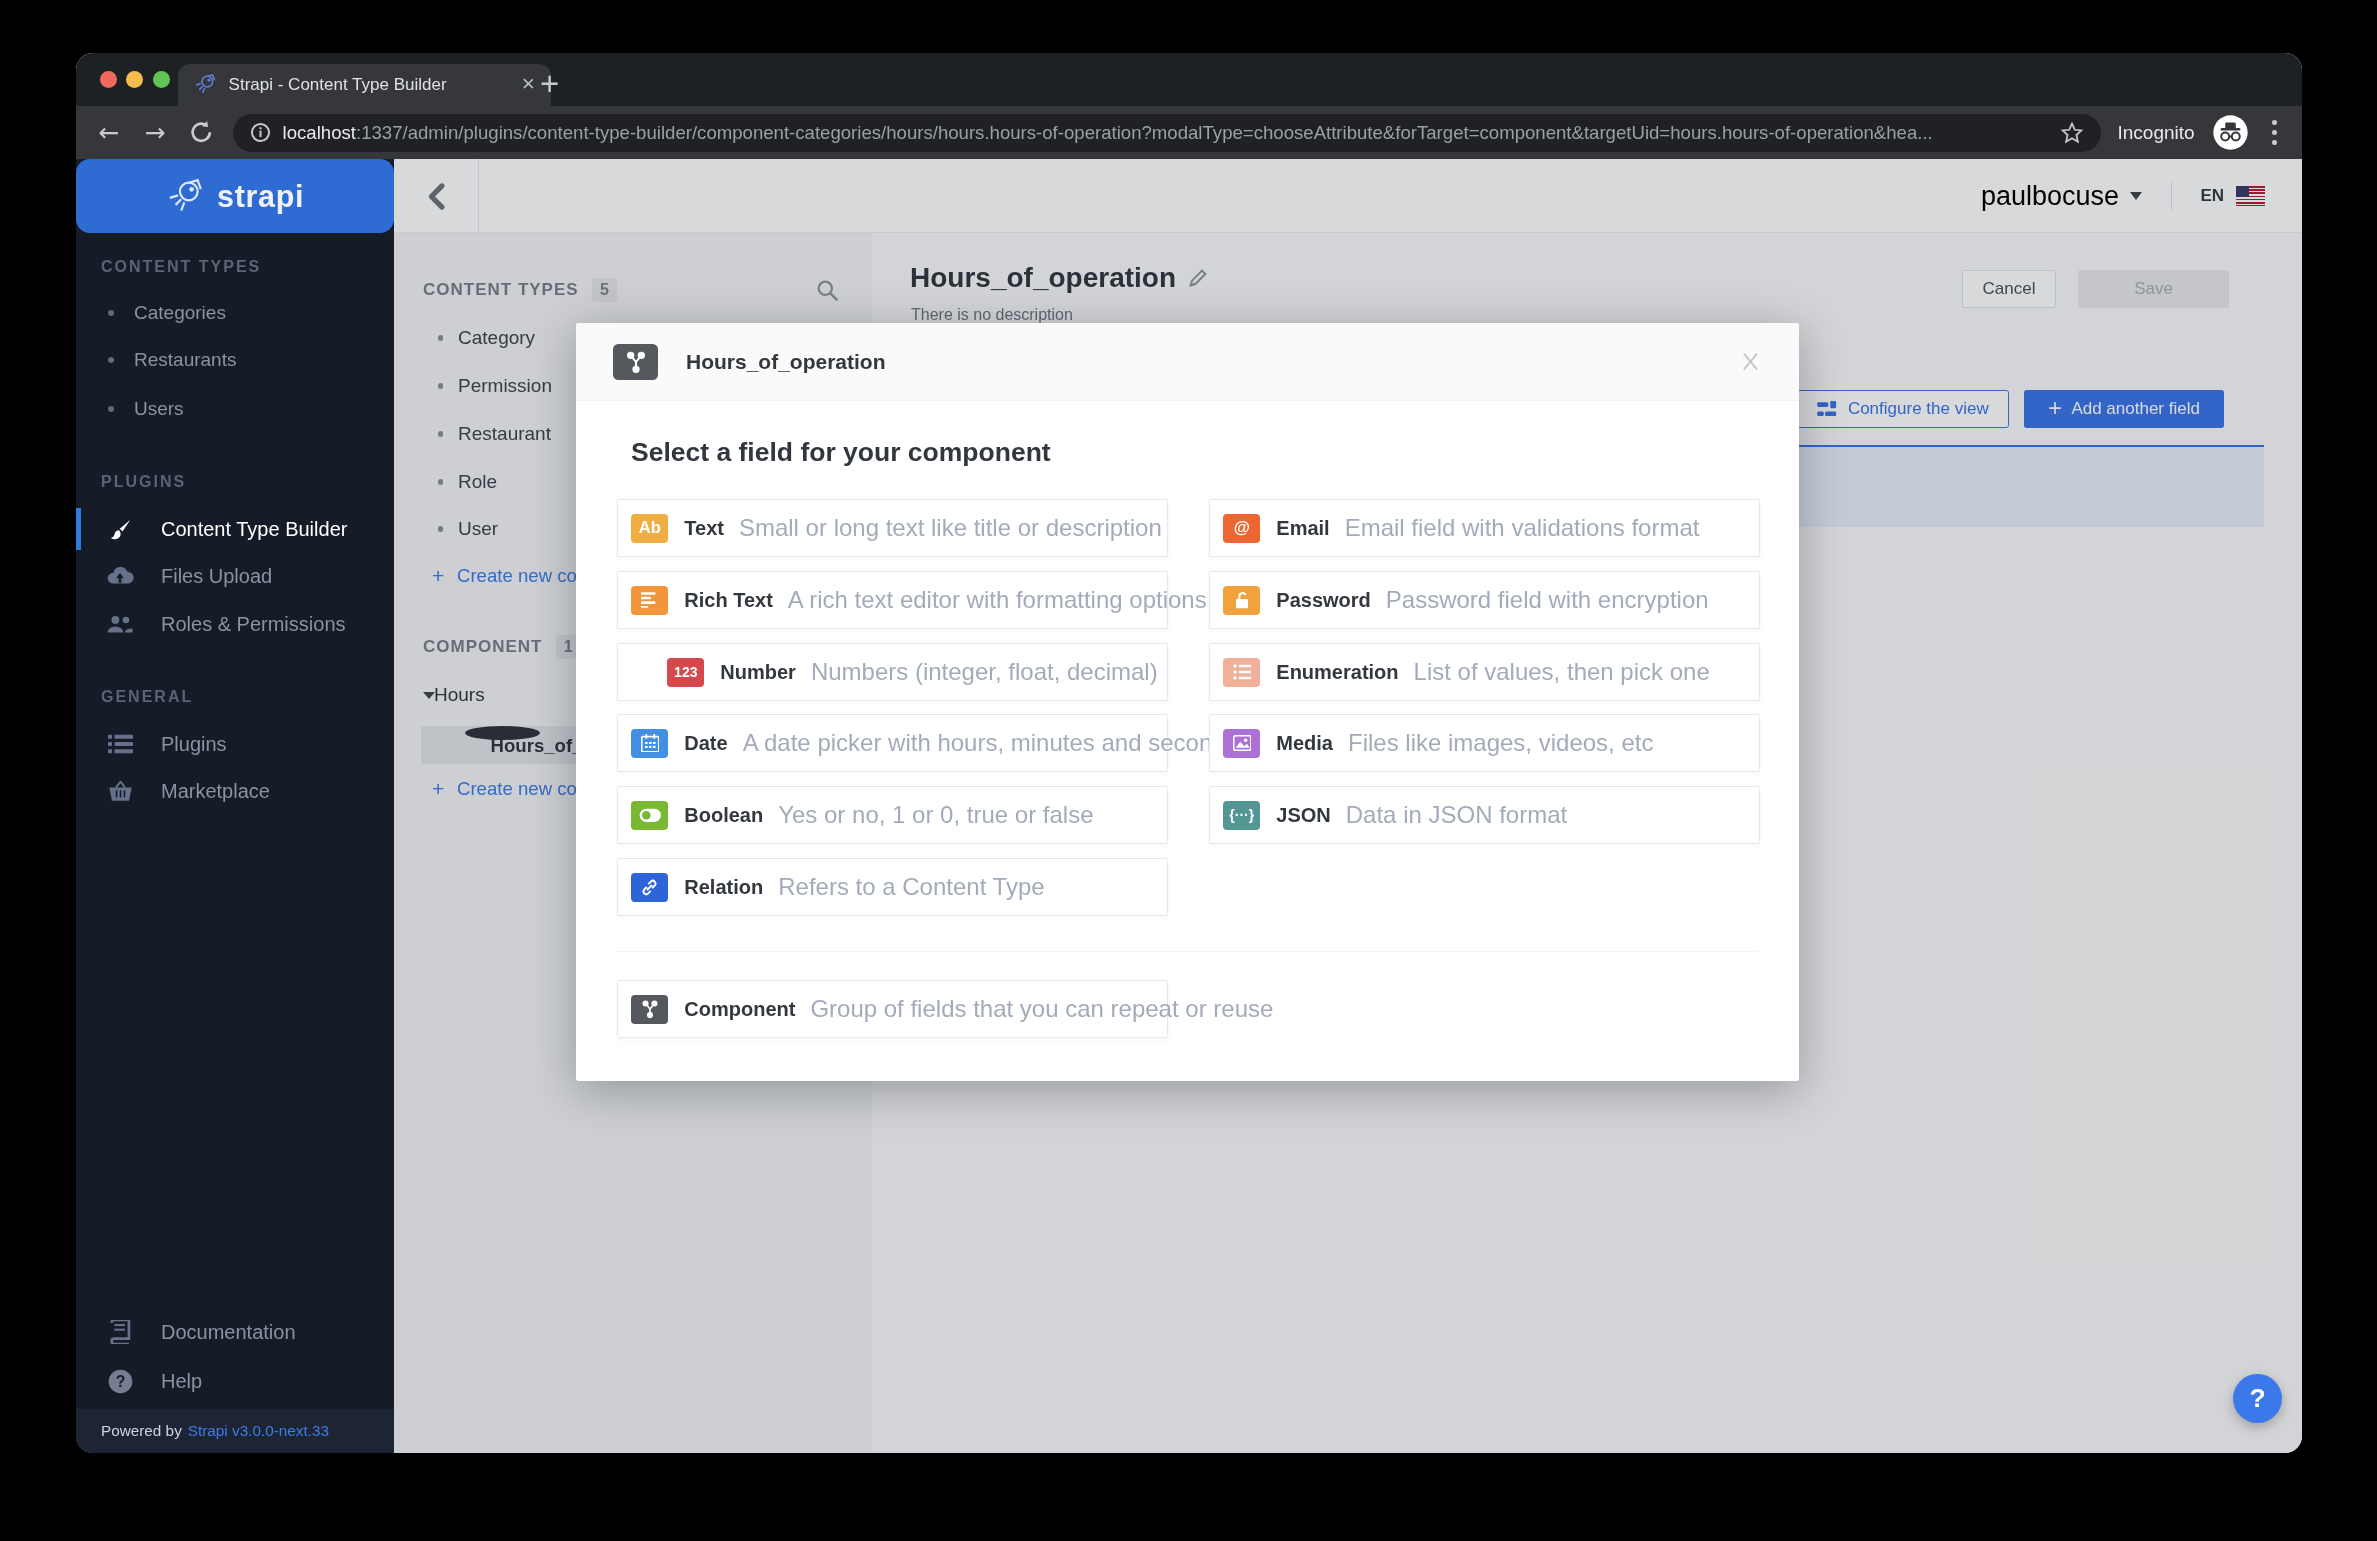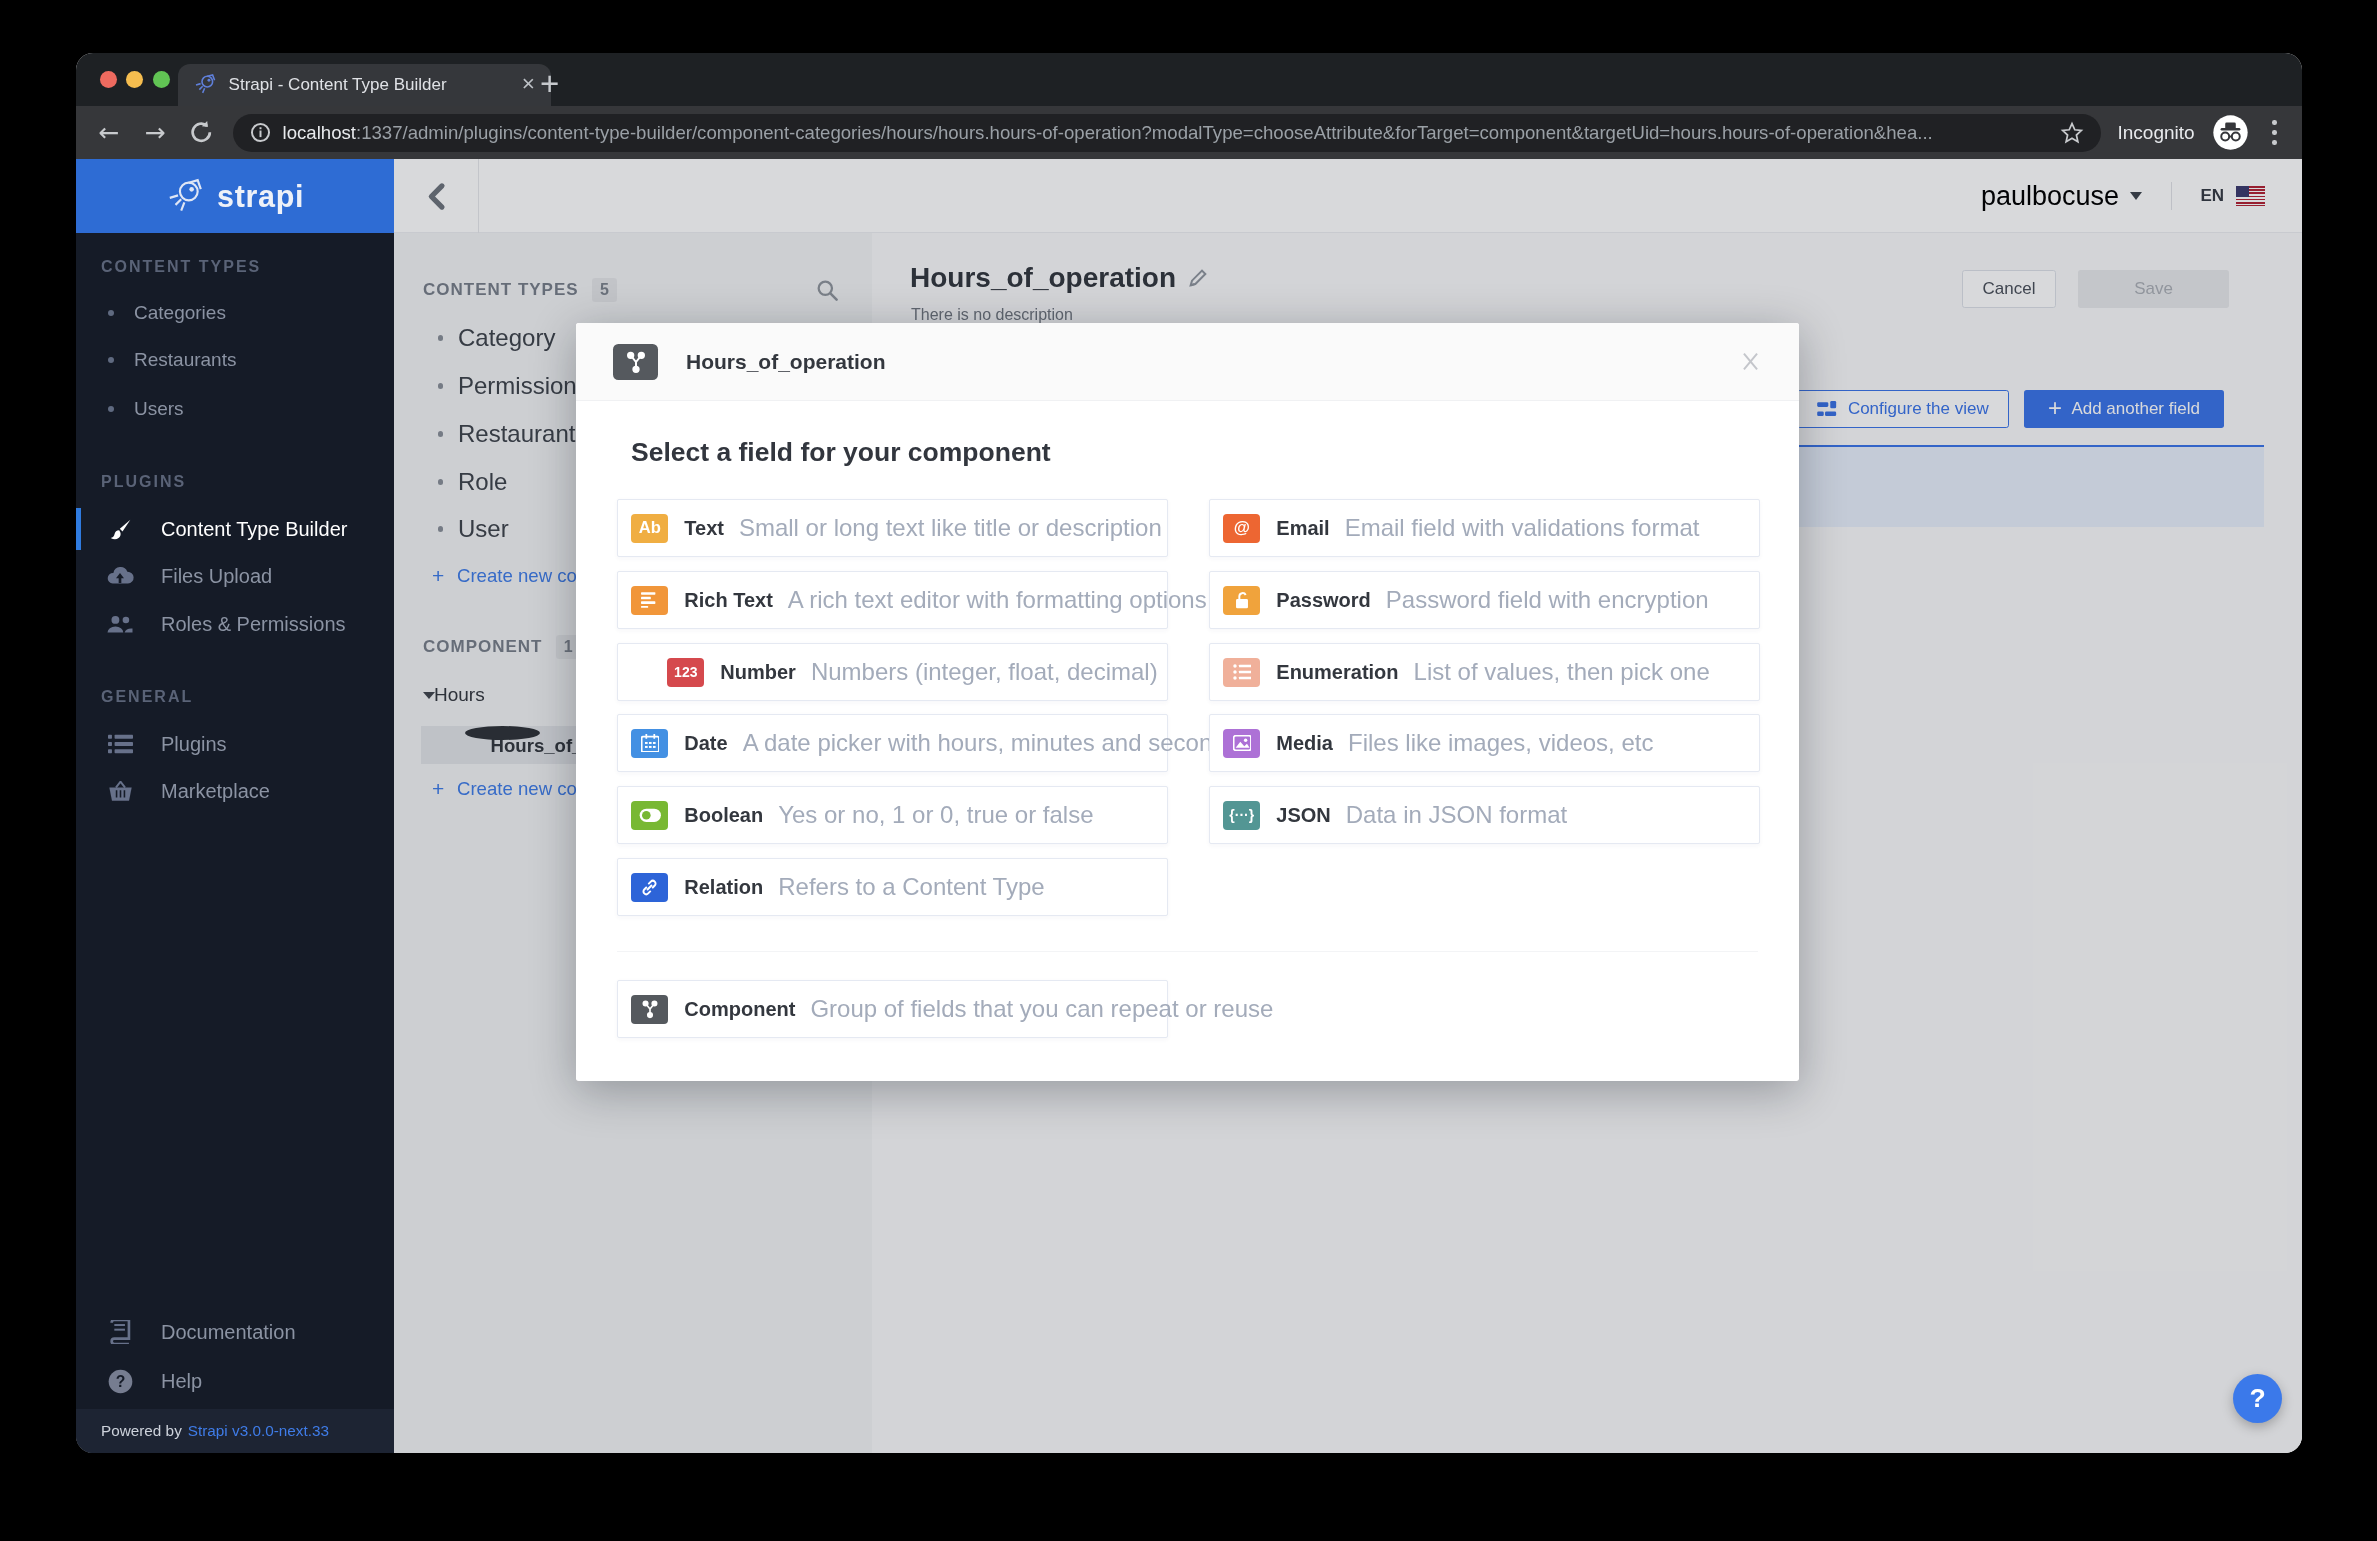--- a/index.html
+++ b/index.html
@@ -21,21 +21,21 @@
   #urlpill{flex:1;height:38px;background:#202124;border-radius:20px;display:flex;align-items:center;
     padding:0 17px;box-sizing:border-box;font-size:18.6px;white-space:nowrap;overflow:hidden;}
   #urlpill .host{color:#e8eaed;margin-left:12px;}
   #urlpill .rest{color:#9aa0a6;overflow:hidden;text-overflow:clip;flex:1;}
   #incog{color:#e8eaed;font-size:19px;}
   .dots{display:flex;flex-direction:column;gap:5.3px;margin:0 6.6px;}
   .dots i{width:4.6px;height:4.6px;border-radius:50%;background:#c8cacd;}
   
   #app{position:absolute;left:0;top:106px;right:0;bottom:0;}
   #sidebar{position:absolute;left:0;top:0;width:318px;bottom:0;background:#151b27;}
-  #logo{height:74px;background:#2e6cd4;display:flex;align-items:center;justify-content:center;gap:13.3px;}
+  #logo{height:74px;background:#2e6cd4;display:flex;align-items:center;justify-content:center;gap:13.3px;border-radius:14px;}
   #logo .brand{color:#eef1f8;font-size:30.5px;font-weight:bold;letter-spacing:0.7px;}
   .srow{position:absolute;left:0;height:42px;width:318px;display:flex;align-items:center;}
   .slabel{padding-left:25px;color:#5a6377;font-size:16px;font-weight:bold;letter-spacing:2px;}
   .sbullet{position:absolute;left:32px;width:6px;height:6px;border-radius:50%;background:#5f6a80;}
   .sitem{padding-left:58px;color:#8b93a3;font-size:19px;}
   .sicon{position:absolute;left:29px;width:30.5px;height:26.5px;display:flex;align-items:center;justify-content:center;}
   .sitem2{padding-left:85px;color:#8b93a3;font-size:20px;}
   .active-bar{position:absolute;left:0;top:0;width:4.6px;height:42px;background:#2f7bdf;}
   #sfooter{position:absolute;left:0;bottom:0;width:318px;height:44px;background:#1d2433;
     display:flex;align-items:center;padding-left:25px;box-sizing:border-box;font-size:15.3px;color:#cdd2db;}
@@ -50,21 +50,21 @@
     border-top:8px solid #3d434c;margin-left:10.6px;}
   #udiv{width:0.7px;height:28px;background:#e0e2e6;margin:0 29px;}
   #lang{font-size:17px;font-weight:bold;color:#363b44;margin-right:12px;}
   #flag{width:29px;height:20px;background:repeating-linear-gradient(#b22234 0 1.6px,#fff 1.6px 3.2px);position:relative;}
   #flag::after{content:"";position:absolute;left:0;top:0;width:13.3px;height:10.6px;background:#3c3b6e;}
   #subpanel{position:absolute;left:0;top:74px;width:478px;bottom:0;background:#f2f3f5;}
   .prow{position:absolute;left:0;width:478px;height:38px;display:flex;align-items:center;}
   .plabel{padding-left:29px;font-size:17px;font-weight:bold;color:#787f8a;letter-spacing:1px;}
   .pbadge{margin-left:13.3px;background:#e5e6e9;border-radius:3.3px;padding:3.3px 8px;font-size:16px;color:#7d838d;font-weight:bold;}
   .pbullet{position:absolute;left:44px;width:5.3px;height:5.3px;border-radius:50%;background:#8a9099;}
-  .pitem{padding-left:64px;font-size:24px;color:#3f444c;}
+  .pitem{padding-left:64px;font-size:19px;color:#3f444c;}
   .pcreate{color:#3f7ce8;font-size:18.6px;padding-left:63px;}
   .pplus{position:absolute;left:38px;color:#3f7ce8;font-size:21px;font-weight:300;}
   .pcaret{position:absolute;left:29px;width:0;height:0;border-left:6px solid transparent;border-right:6px solid transparent;border-top:7.3px solid #41464e;}
   .pgroup{padding-left:40px;font-size:19px;font-weight:normal;color:#33373e;}
   #selrow{position:absolute;left:26.5px;right:0;top:493px;height:38px;background:#e2e4e8;}
   #selrow .pbullet{left:44px;background:#2f3338;}
   #selrow span{display:block;padding:8.6px 0 0 70px;font-size:18.6px;font-weight:bold;color:#33373e;}
   #main{position:absolute;left:478px;top:74px;right:0;bottom:0;}
   #ptitle{position:absolute;left:38px;top:29px;font-size:28px;font-weight:bold;color:#33373f;display:flex;align-items:center;}
   #psub{position:absolute;left:39px;top:73px;font-size:16px;color:#70767f;}

